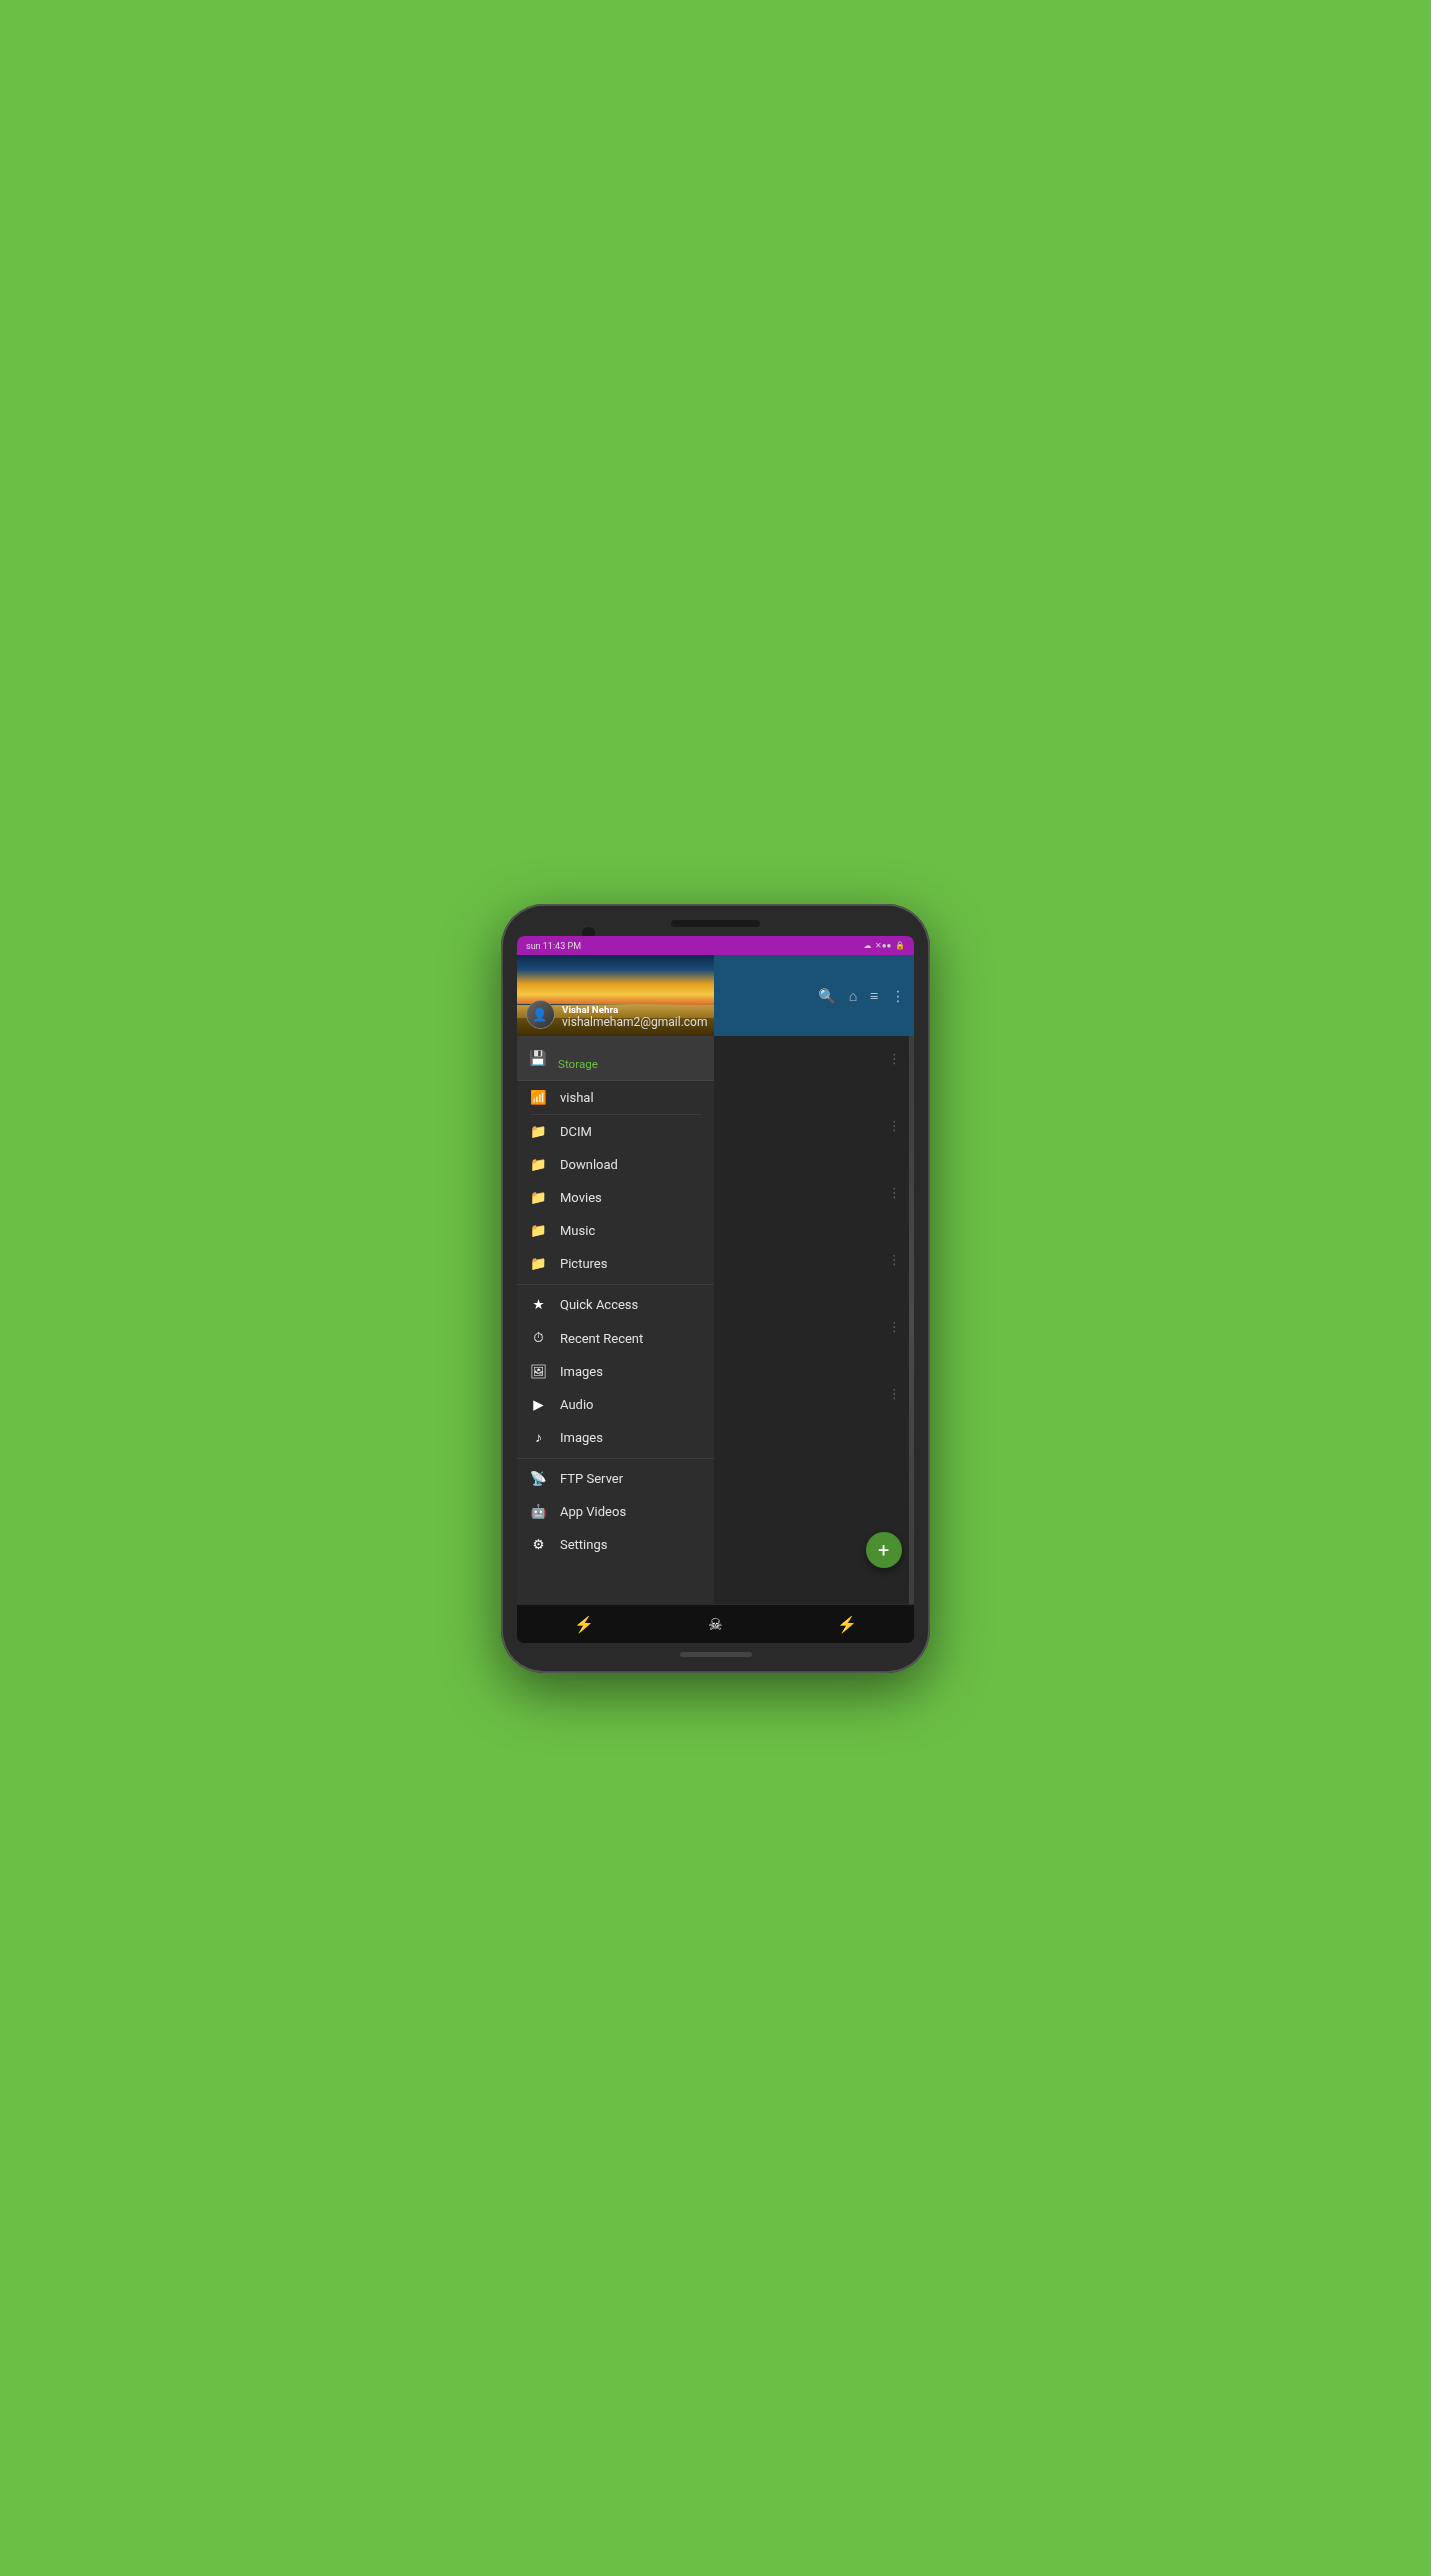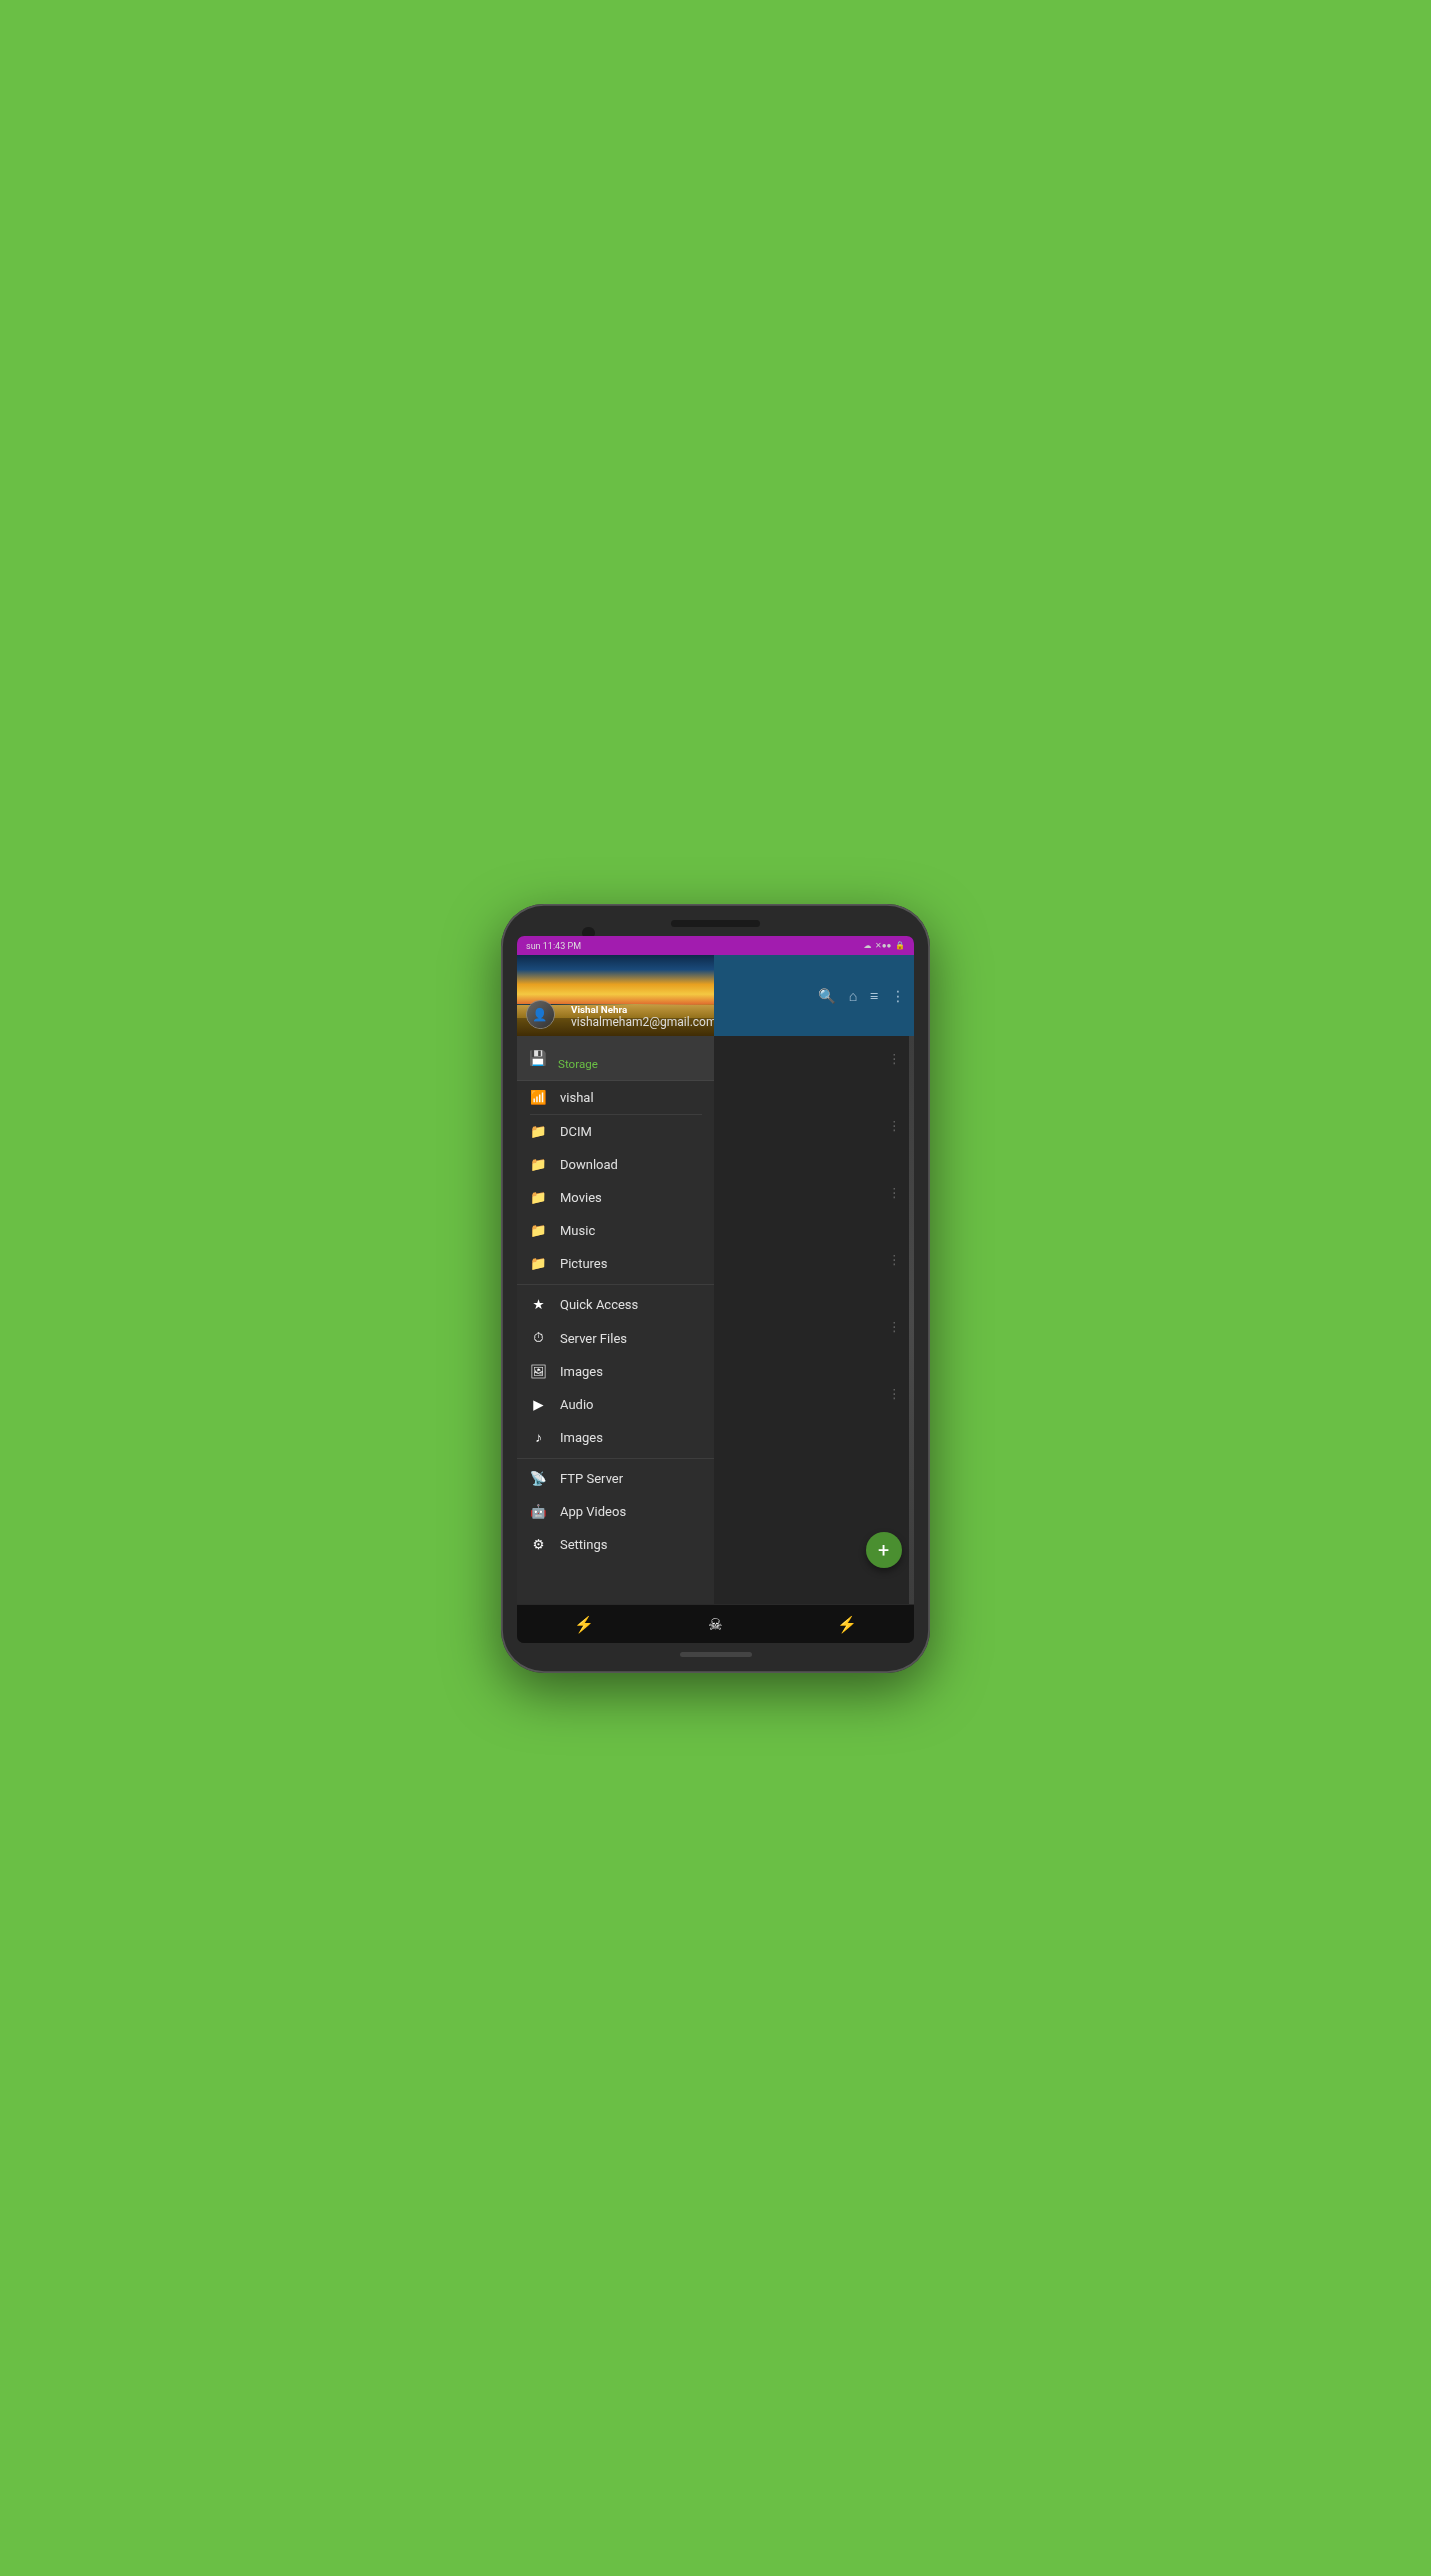--- a/index.html
+++ b/index.html
@@ -144,21 +144,21 @@
       display: flex;
       align-items: center;
       justify-content: center;
       font-size: 12.5px;
       color: #aaa;
     }
 
     .profile-info {
       position: absolute;
       bottom: 7.2px;
-      left: 54px;
+      left: 45px;
       color: white;
     }
 
     .profile-name {
       font-size: 9.8px;
       font-weight: bold;
     }
 
     .profile-email {
       font-size: 12px;
@@ -416,21 +416,21 @@
 
         <div class="sidebar-section-divider"></div>
 
         <div class="sidebar-item">
           <span class="sidebar-item-icon">★</span>
           <span class="sidebar-item-label">Quick Access</span>
         </div>
 
         <div class="sidebar-item">
           <span class="sidebar-item-icon">⏱</span>
-          <span class="sidebar-item-label">Server Files</span>
+          <span class="sidebar-item-label">Recent Recent</span>
         </div>
 
         <div class="sidebar-item">
           <span class="sidebar-item-icon">🖼</span>
           <span class="sidebar-item-label">Images</span>
         </div>
 
         <div class="sidebar-item">
           <span class="sidebar-item-icon">▶</span>
           <span class="sidebar-item-label">Audio</span>

